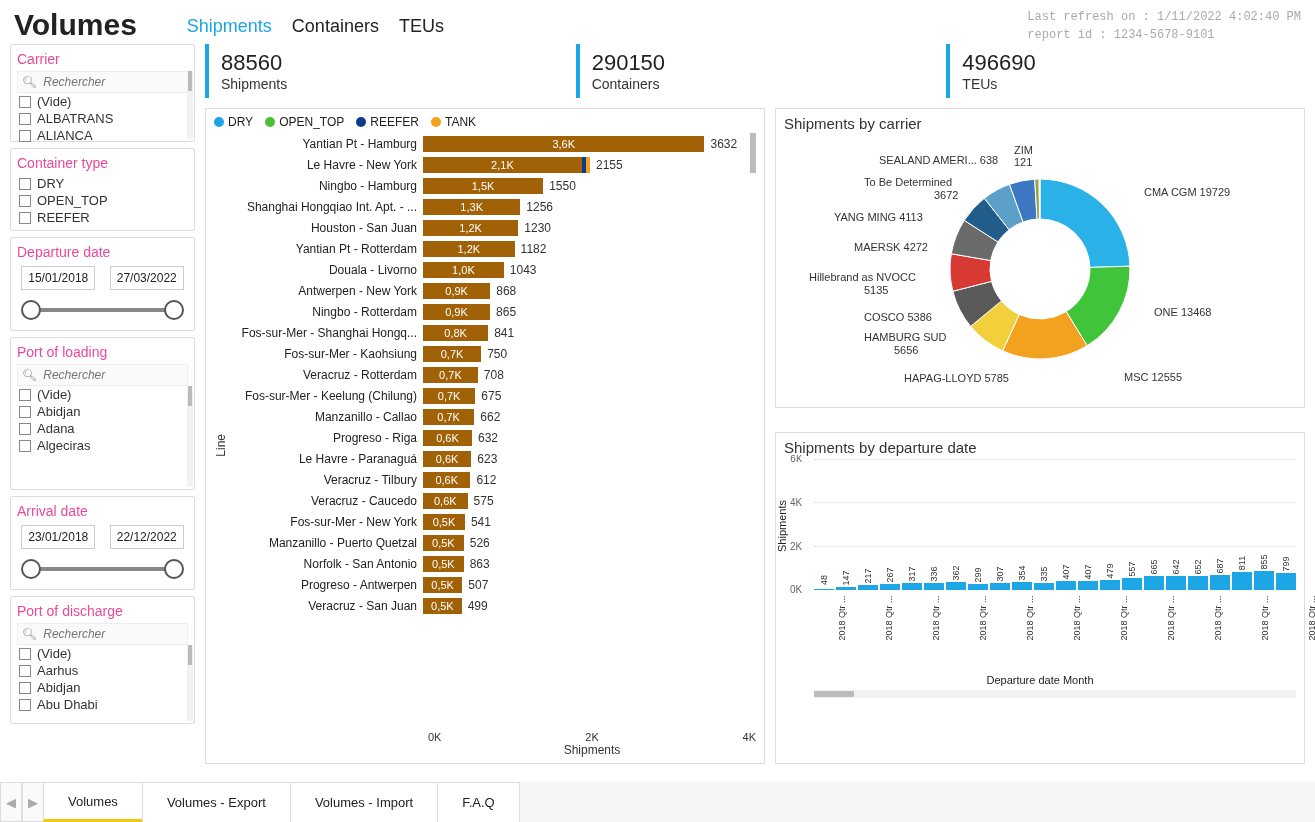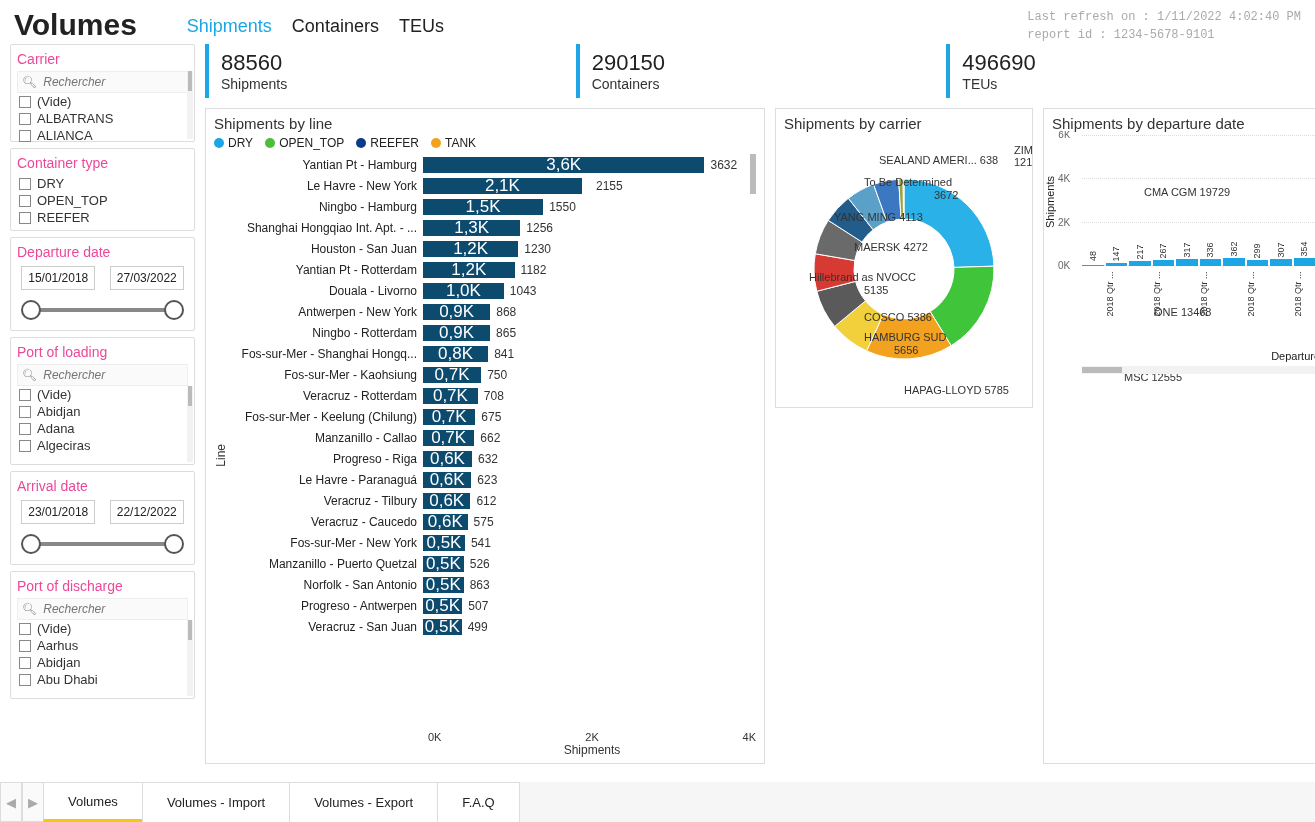--- a/index.html
+++ b/index.html
@@ -35,26 +35,26 @@
   .kpi-label { font-size: 14px; color: #333; }
   .chart-row { display: flex; gap: 10px; flex: 1; min-height: 0; }
   .chart-card { border: 1px solid #ddd; padding: 6px 8px; display: flex; flex-direction: column; min-height: 0; }
   .chart-title { font-size: 15px; color: #333; margin-bottom: 4px; }
   .legend { display: flex; gap: 12px; font-size: 12px; margin-bottom: 4px; }
   .lg-item { display: flex; align-items: center; gap: 4px; }
   .lg-dot { width: 10px; height: 10px; border-radius: 50%; }
   .hbar-area { display: flex; flex: 1; min-height: 0; position: relative; }
   .hbar-row { display: flex; align-items: center; height: 21px; font-size: 11px; }
   .hbar-name { width: 195px; text-align: right; padding-right: 6px; white-space: nowrap; overflow: hidden; text-overflow: ellipsis; font-size: 12px; }
-  .hbar-bar { height: 16px; background: #0c4a6e; display: flex; align-items: center; justify-content: center; color: #fff; font-size: 17px; position: relative; }
+  .hbar-bar { height: 16px; background: #a16207; display: flex; align-items: center; justify-content: center; color: #fff; font-size: 11px; position: relative; }
   .hbar-val { padding-left: 6px; color: #333; font-size: 12px; }
   .hbar-xaxis { display: flex; justify-content: space-between; font-size: 11px; color: #333; padding: 2px 0 0 200px; }
   .hbar-xlabel { text-align: center; font-size: 12px; color: #333; padding-left: 200px; }
   .y-label-vert { writing-mode: vertical-rl; transform: rotate(180deg); font-size: 12px; color: #333; align-self: center; }
-  .right-col { width: 530px; display: flex; flex-direction: row; gap: 10px; }
+  .right-col { width: 530px; display: flex; flex-direction: column; gap: 24px; }
   .donut-wrap { flex: 1; display: flex; justify-content: center; align-items: center; position: relative; }
   .donut-label { position: absolute; font-size: 11px; color: #333; white-space: nowrap; }
   .dep-chart { display: flex; flex-direction: column; flex: 1; }
   .dep-bars { display: flex; align-items: flex-end; height: 130px; gap: 2px; padding-left: 30px; position: relative; }
   .dep-grid { position: absolute; left: 30px; right: 0; height: 130px; top: 0; }
   .dep-gl { position: absolute; left: 0; right: 0; border-top: 1px dotted #ddd; font-size: 10px; color: #666; }
   .dep-bar { flex: 1; background: #1ca6e6; position: relative; }
   .dep-bar-val { position: absolute; top: -14px; left: 50%; transform: translateX(-50%) rotate(-90deg); transform-origin: center; font-size: 9px; color: #333; }
   .dep-xlabels { display: flex; gap: 2px; padding-left: 30px; }
   .dep-xl { flex: 1; font-size: 9px; transform: rotate(-90deg); transform-origin: top; white-space: nowrap; margin-top: 28px; height: 50px; color: #333; }
@@ -138,21 +138,21 @@
           <div class="date-box">15/01/2018</div>
           <div class="date-box">27/03/2022</div>
         </div>
         <div class="slider">
           <div class="slider-track"></div>
           <div class="slider-handle" style="left:0;"></div>
           <div class="slider-handle" style="right:0;"></div>
         </div>
       </div>
 
-      <div class="filter-box" style="height:128px;">
+      <div class="filter-box" style="height:153px;">
         <div class="filter-title">Port of loading</div>
         <div class="search-row">
           <span class="search-icon">🔍︎</span>
           <input placeholder="Rechercher" style="">
         </div>
         <div class="check-list" id="pol-list">
             <div class="check-item">
               <span class="chk"></span>
               <span>(Vide)</span>
             </div>
@@ -229,21 +229,20 @@
         </div>
         <div class="kpi">
           <div class="kpi-val">496690</div>
           <div class="kpi-label">TEUs</div>
         </div>
       </div>
 
       <div class="chart-row">
 
         <div class="chart-card" style="width:560px;">
-          <div class="chart-title">Shipments by line</div>
           <div class="legend" id="hbar-legend">
               <div class="lg-item">
                 <span class="lg-dot" style="background:#1ca6e6;"></span>
                 <span>DRY</span>
               </div>
               <div class="lg-item">
                 <span class="lg-dot" style="background:#4dbd3b;"></span>
                 <span>OPEN_TOP</span>
               </div>
               <div class="lg-item">
@@ -259,21 +258,21 @@
             <div class="y-label-vert">Line</div>
             <div style="flex:1; display:flex; flex-direction:column; position:relative;">
               <div id="hbar-rows" style="flex:1; overflow:hidden;">
                   <div class="hbar-row">
                     <div class="hbar-name">Yantian Pt - Hamburg</div>
                     <div class="hbar-bar" style="width:281.48px;">3,6K</div>
                     <div class="hbar-val">3632</div>
                   </div>
                   <div class="hbar-row">
                     <div class="hbar-name">Le Havre - New York</div>
-                    <div style="display:flex;height:16px;align-items:center;">
+                    <div style="display:flex;height:16px;">
                       <div class="hbar-bar" style="width:158.875px;">2,1K</div>
                       <div style="width:4.2625px;background:#0c3a8d;"></div>
                       <div style="width:3.875px;background:#f2a21f;"></div>
                     </div>
                     <div class="hbar-val">2155</div>
                   </div>
                   <div class="hbar-row">
                     <div class="hbar-name">Ningbo - Hamburg</div>
                     <div class="hbar-bar" style="width:120.125px;">1,5K</div>
                     <div class="hbar-val">1550</div>
@@ -405,21 +404,21 @@
                   <path d="M31.30052456350431 104.75522852613072 A90 90 0 0 1 44.270447793285655 71.36837528345855 L77.92802655182535 92.98243071303253 A50 50 0 0 0 70.72251364639129 111.53068251451707 Z" fill="#6a6a6a" stroke="#fff" stroke-width="1"></path>
                   <path d="M44.270447793285655 71.36837528345855 A90 90 0 0 1 64.34946809006712 49.267982510453294 L89.08303782781506 80.70443472802961 A50 50 0 0 0 77.92802655182535 92.98243071303253 Z" fill="#225c8a" stroke="#fff" stroke-width="1"></path>
                   <path d="M64.34946809006712 49.267982510453294 A90 90 0 0 1 89.50136468729421 35.32513215798576 L103.05631371516344 72.95840675443654 A50 50 0 0 0 89.08303782781506 80.70443472802961 Z" fill="#5aa0c9" stroke="#fff" stroke-width="1"></path>
                   <path d="M89.50136468729421 35.32513215798576 A90 90 0 0 1 114.67336934182902 30.157766023815768 L117.04076074546056 70.08764779100876 A50 50 0 0 0 103.05631371516344 72.95840675443654 Z" fill="#3c78c2" stroke="#fff" stroke-width="1"></path>
                   <path d="M114.67336934182902 30.157766023815768 A90 90 0 0 1 119.15034308228586 30.004010738688024 L119.5279683790477 70.00222818816002 A50 50 0 0 0 117.04076074546056 70.08764779100876 Z" fill="#9ca23c" stroke="#fff" stroke-width="1"></path>
                   <path d="M119.15034308228586 30.004010738688024 A90 90 0 0 1 119.99999999999999 30 L119.99999999999999 70 A50 50 0 0 0 119.5279683790477 70.00222818816002 Z" fill="#c48a5a" stroke="#fff" stroke-width="1"></path>
                 </svg>
                 <div class="donut-label" style="left: 360px; top: 50px;">CMA CGM 19729</div>
                 <div class="donut-label" style="left: 370px; top: 170px;">ONE 13468</div>
                 <div class="donut-label" style="left: 340px; top: 235px;">MSC 12555</div>
-                <div class="donut-label" style="left: 120px; top: 248px;">HAPAG-LLOYD 5785</div>
+                <div class="donut-label" style="left: 120px; top: 236px;">HAPAG-LLOYD 5785</div>
                 <div class="donut-label" style="left: 80px; top: 195px;">HAMBURG SUD</div>
                 <div class="donut-label" style="left: 110px; top: 208px;">5656</div>
                 <div class="donut-label" style="left: 80px; top: 175px;">COSCO 5386</div>
                 <div class="donut-label" style="left: 25px; top: 135px;">Hillebrand as NVOCC</div>
                 <div class="donut-label" style="left: 80px; top: 148px;">5135</div>
                 <div class="donut-label" style="left: 70px; top: 105px;">MAERSK 4272</div>
                 <div class="donut-label" style="left: 50px; top: 75px;">YANG MING 4113</div>
                 <div class="donut-label" style="left: 80px; top: 40px;">To Be Determined</div>
                 <div class="donut-label" style="left: 150px; top: 53px;">3672</div>
                 <div class="donut-label" style="left: 95px; top: 18px;">SEALAND AMERI... 638</div>
@@ -538,18 +537,18 @@
         </div>
       </div>
     </div>
   </div>
 
   <div class="footer">
     <div class="ftab-nav">◀</div>
     <div class="ftab-nav">▶</div>
     <div id="footer-tabs" style="display:flex; align-items:stretch;">
         <div class="ftab active">Volumes</div>
+        <div class="ftab">Volumes - Export</div>
         <div class="ftab">Volumes - Import</div>
-        <div class="ftab">Volumes - Export</div>
         <div class="ftab">F.A.Q</div>
       </div>
   </div>
 </div>
 
 </body></html>

